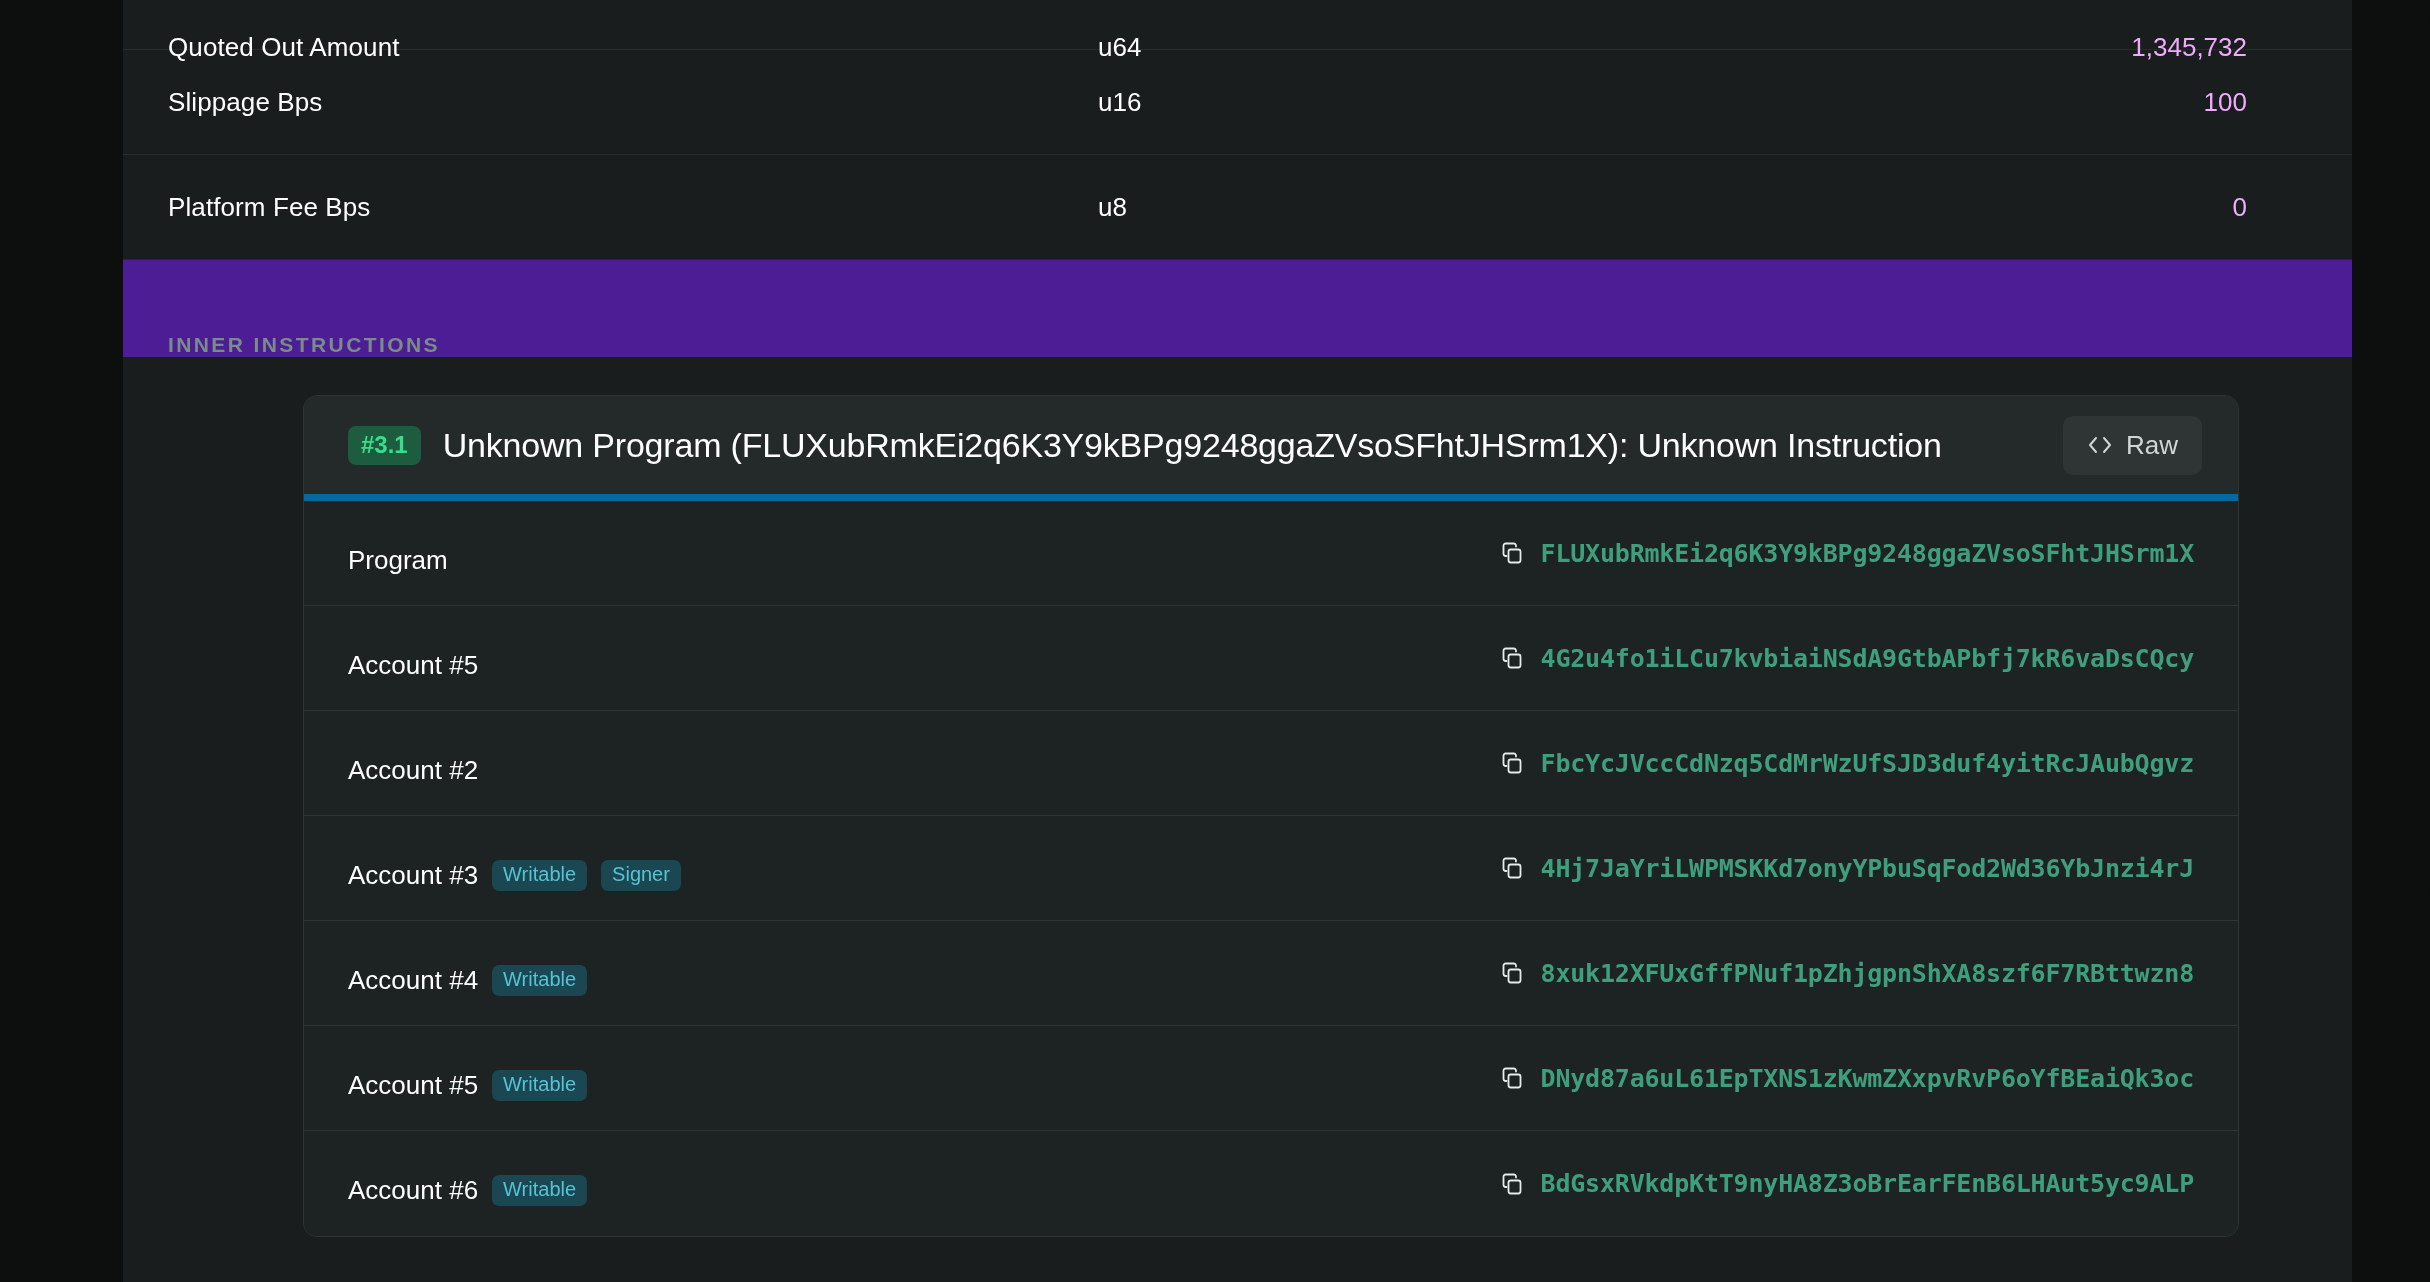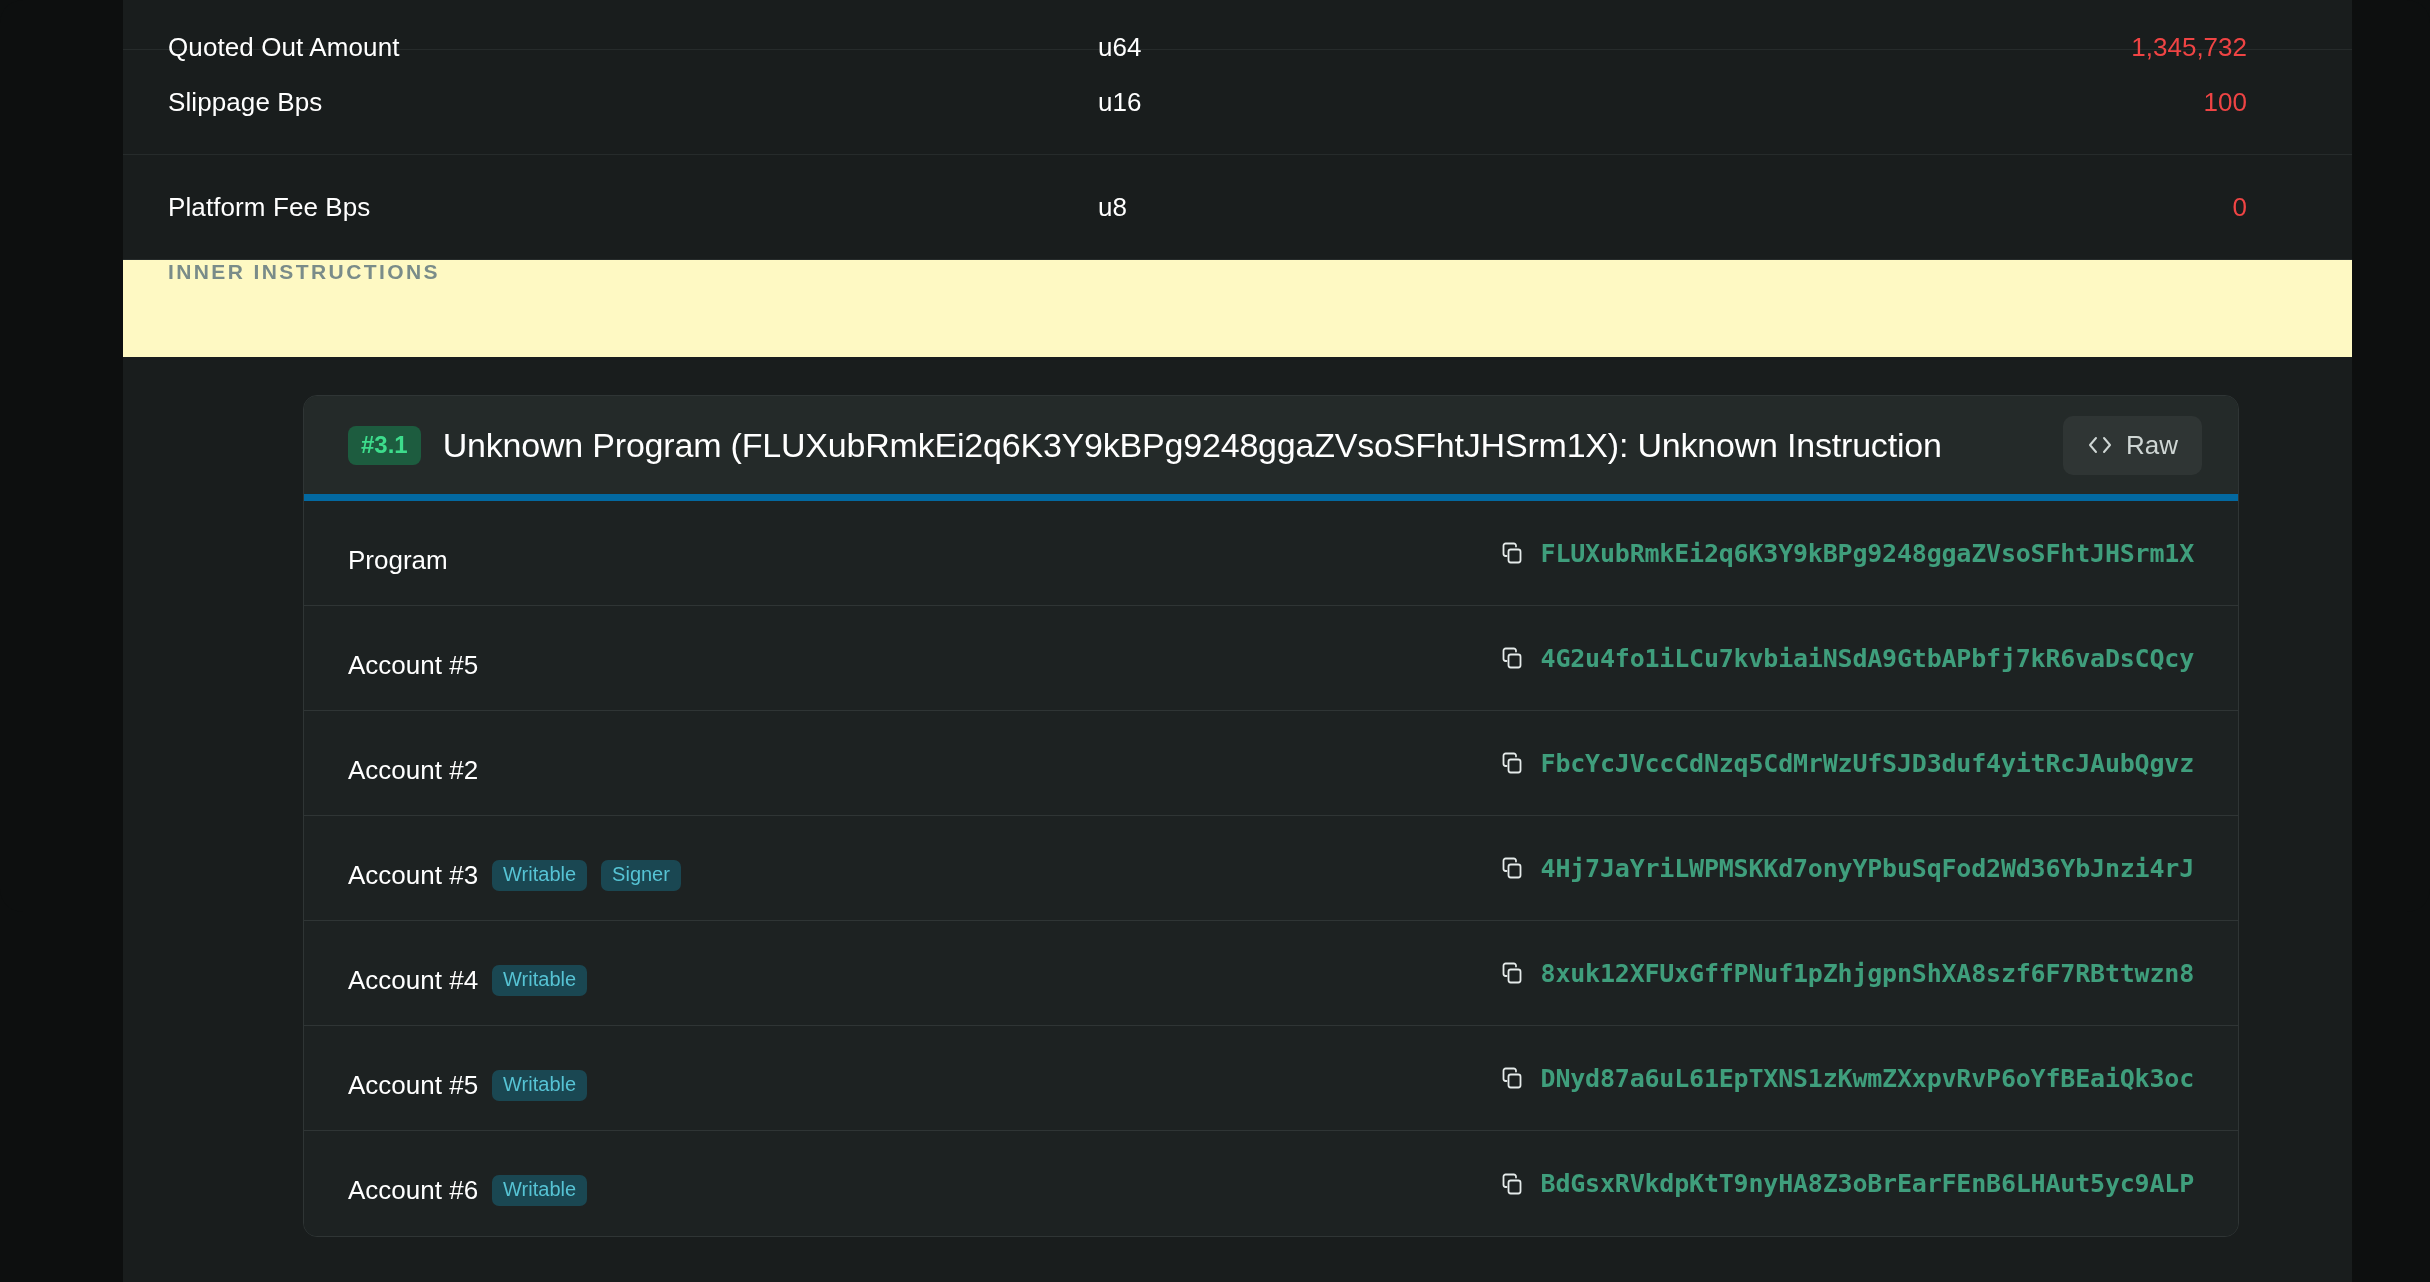--- a/index.html
+++ b/index.html
@@ -55,38 +55,38 @@
   }
   .arg-type {
     flex: 0 0 700px;
     font-size: 26px;
     color: #ffffff;
   }
   .arg-value {
     flex: 1 1 auto;
     text-align: right;
     font-size: 26px;
-    color: #ef4444;
+    color: #f0abfc;
     padding-right: 60px;
   }
   .arg-row.first .arg-name,
   .arg-row.first .arg-type,
   .arg-row.first .arg-value {
     position: relative;
     top: 14px;
   }
 
   
   .section-header {
     height: 97px;
     display: flex;
-    align-items: flex-start;
+    align-items: flex-end;
     padding: 0 45px;
     box-sizing: border-box;
-    background: #fef9c3;
+    background: #4c1d95;
   }
   .section-header-label {
     font-size: 21px;
     font-weight: bold;
     letter-spacing: 2.4px;
     color: #7a8c89;
   }
 
   
   .inner-wrap {

